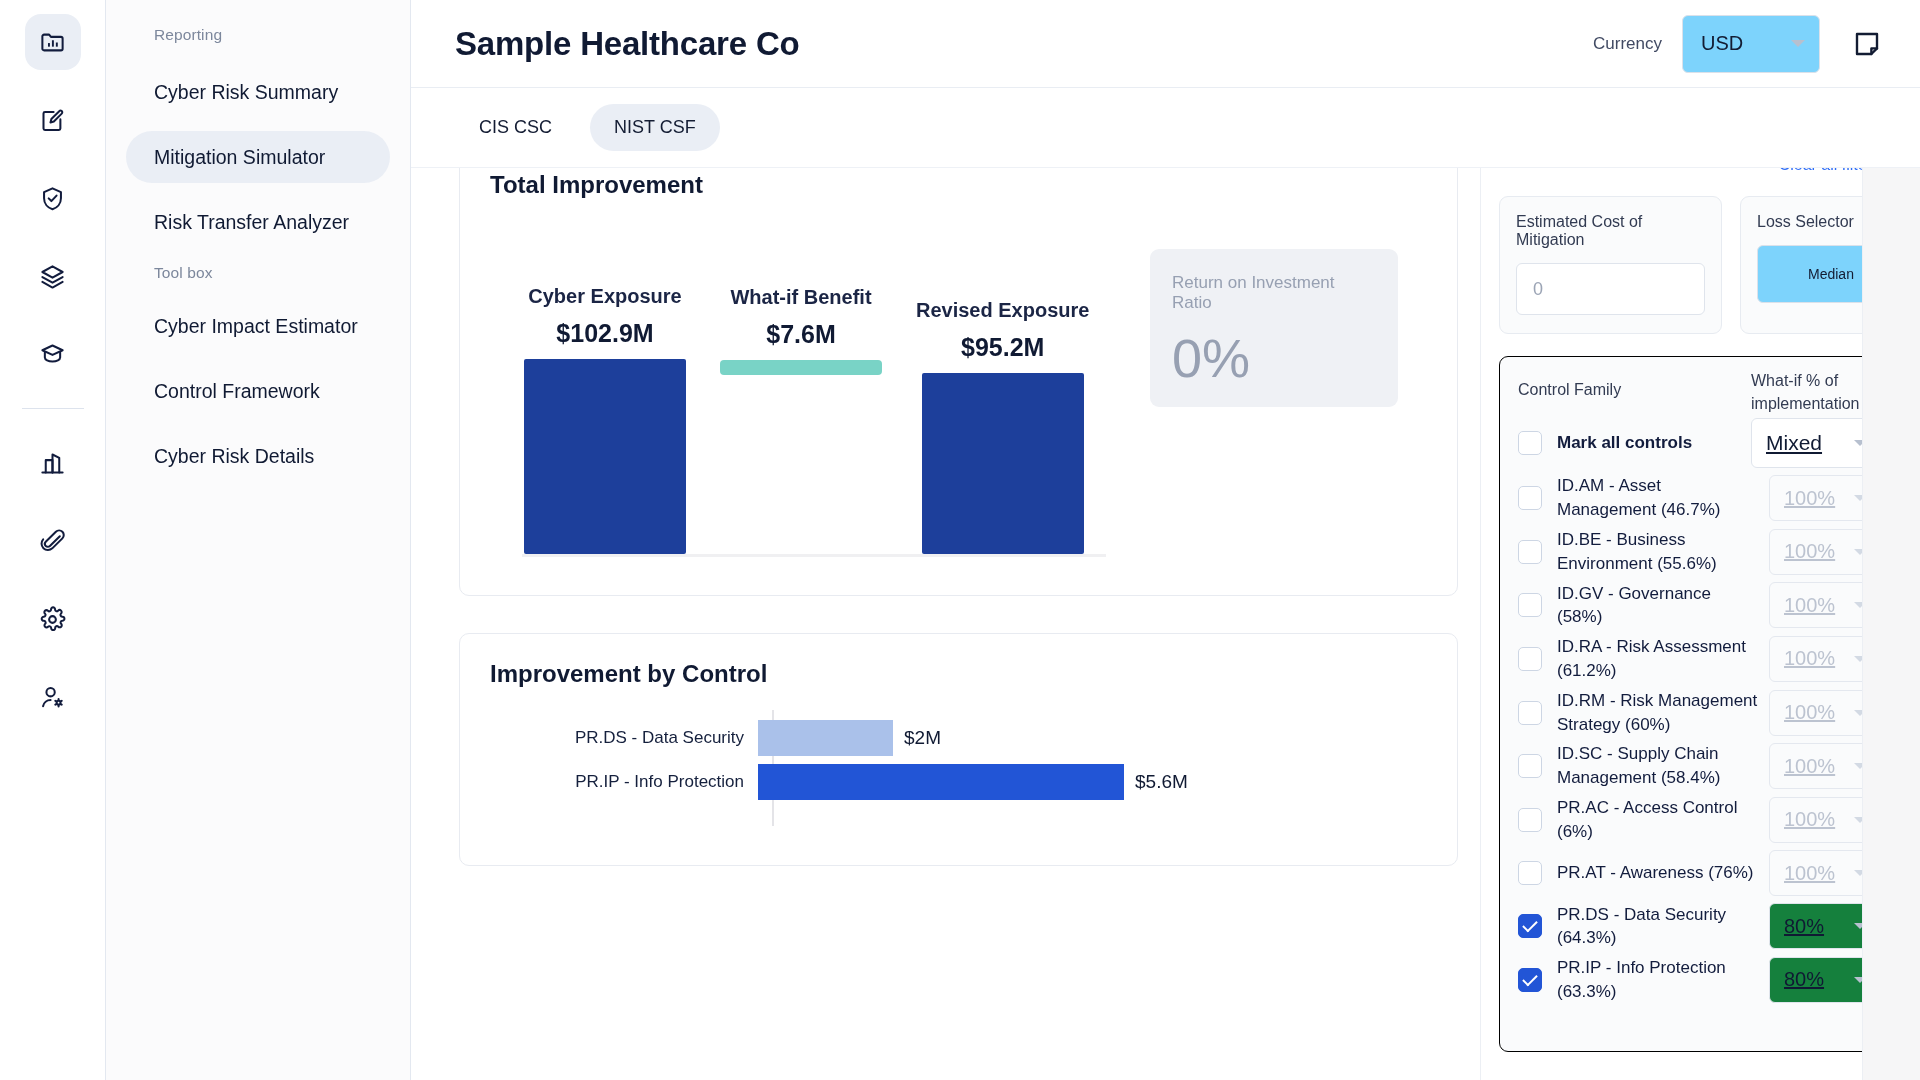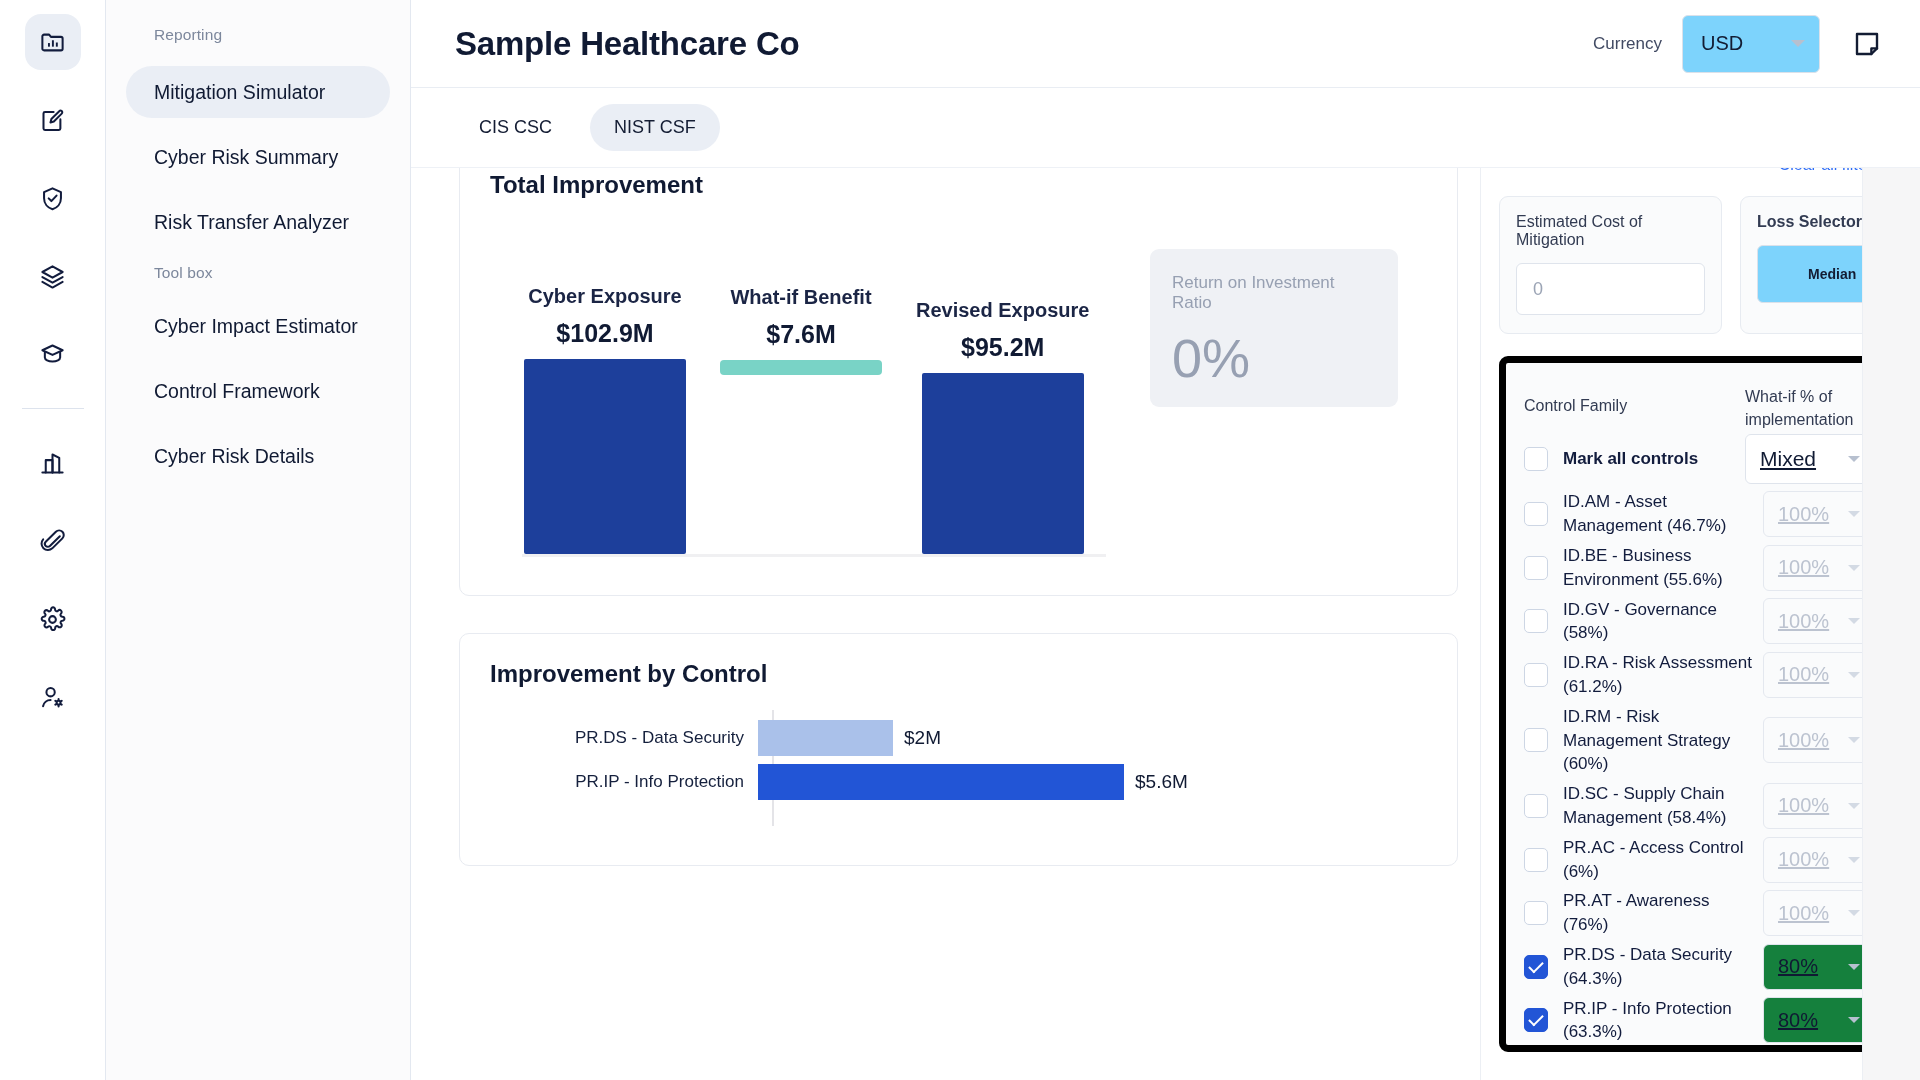--- a/index.html
+++ b/index.html
@@ -198,35 +198,35 @@
   .clear-filters {
     position: absolute; right: 40px; top: -12px;
     font-size: 16px; color: #2f6df6;
   }
   .filters-top { display: flex; gap: 18px; margin-top: 28px; }
   .filter-box {
     background: #fafbfc; border: 1px solid #e7ebf1; border-radius: 9px;
     padding: 16px 16px 18px 16px;
   }
   #cost-box { flex: 1 1 auto; }
-  #loss-box { flex: 0 0 155px; font-weight: bold; }
+  #loss-box { flex: 0 0 155px; }
   .filter-title { font-size: 16px; color: #323b52; }
   .text-input {
     margin-top: 14px; height: 52px; width: 100%;
     border: 1px solid #dfe4ec; border-radius: 6px; background: #fff;
     display: flex; align-items: center; padding: 0 16px;
     font-size: 18px; color: #9ba4b5;
   }
   #loss-select { margin-top: 14px; width: 124px; height: 58px; }
   #loss-select .val { font-size: 14px; color: #131c33; margin-left: 32px; }
 
   #control-panel {
     margin-top: 22px;
-    background: #fafbfc; border: 7px solid #000000; border-radius: 9px;
-    padding: 22px 18px 8px 18px;
+    background: #fafbfc; border: 1px solid #000000; border-radius: 9px;
+    padding: 12px 18px 8px 18px;
     height: 696px; overflow: hidden;
   }
   .cp-head { display: flex; align-items: flex-start; }
   .cp-head-left { flex: 1 1 auto; font-size: 16px; color: #323b52; padding-top: 12px; }
   .cp-head-right { flex: 0 0 128px; font-size: 16px; color: #323b52; line-height: 1.45; }
 
   .cp-row {
     display: flex; align-items: center;
     min-height: 53px; padding: 3px 0;
   }
@@ -349,22 +349,22 @@
           <path d="M3.6 19.8a6.9 6.9 0 0 1 6.7-5.6"></path>
           <circle cx="17.4" cy="16.6" r="1.7"></circle>
           <path d="M17.4 13.3v1M17.4 18.9v1M14.5 14.9l.9.5M19.3 17.8l.9.5M20.2 14.9l-.9.5M15.4 17.8l-.9.5"></path>
         </svg>
       </span>
     </div>
   </div>
 
   <div class="nav">
     <div class="nav-section">Reporting</div>
+    <div class="nav-item">Cyber Risk Summary</div>
     <div class="nav-item active">Mitigation Simulator</div>
-    <div class="nav-item">Cyber Risk Summary</div>
     <div class="nav-item">Risk Transfer Analyzer</div>
 
     <div class="nav-section tool">Tool box</div>
     <div class="nav-item">Cyber Impact Estimator</div>
     <div class="nav-item">Control Framework</div>
     <div class="nav-item">Cyber Risk Details</div>
   </div>
 
   <div class="main">
 

